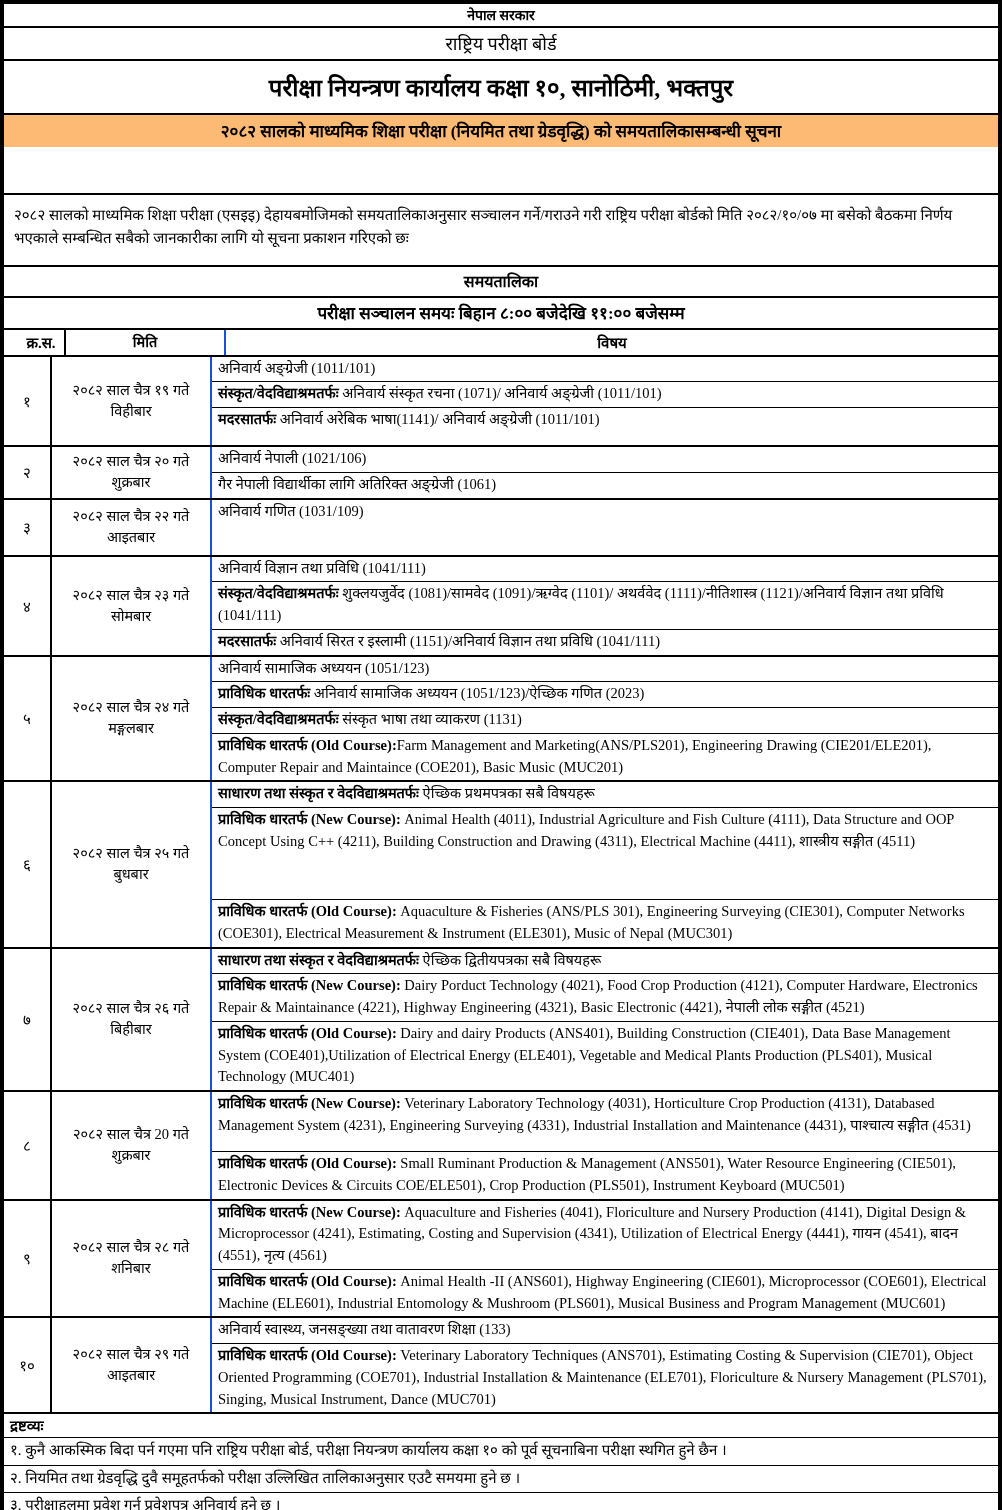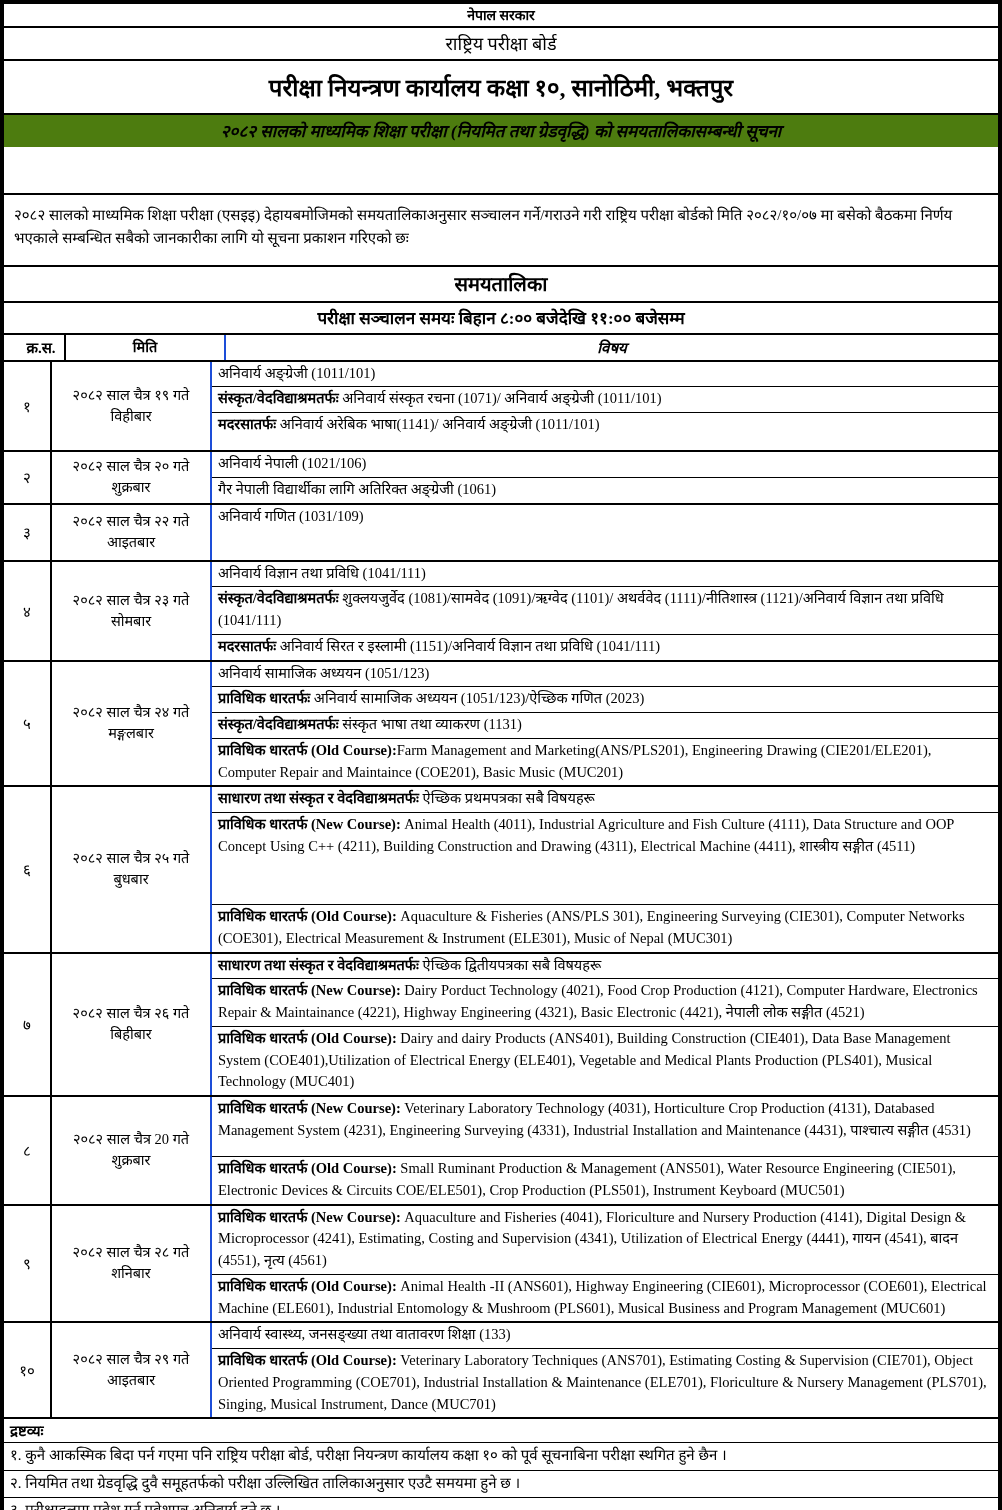--- a/index.html
+++ b/index.html
@@ -6,48 +6,48 @@
   body{font-family:"Liberation Serif","DejaVu Serif",serif;color:#000;}
   .page{width:1002px;box-sizing:border-box;border:4px solid #000;background:#fff;}
   .box{border-top:2px solid #000;}
   .box:first-child{border-top:none;}
   .center{text-align:center;}
   .hdr-gov{font-size:14px;font-weight:bold;padding:1px 0 2px;}
   .hdr-board{font-size:18px;font-weight:normal;padding:3px 0 4px;}
   .hdr-office{font-size:24px;font-weight:bold;padding:9px 0 10px;text-align:center;}
   .notice-bar{background:#828282;font-size:17px;font-weight:bold;padding:4px 0 5px;}
   .intro{font-size:15px;padding:9px 10px 14px;line-height:1.55;margin-top:46px;}
-  .sch-title{font-size:20px;font-weight:bold;padding:3px 0 4px;font-family:Liberation Serif, serif;}
+  .sch-title{font-size:16px;font-weight:bold;padding:3px 0 4px;font-family:Liberation Serif, serif;}
   .sch-time{font-size:17px;font-weight:bold;padding:3px 0 4px;}
   .thead{display:flex;font-weight:bold;font-size:15px;padding-left:14px;}
   .trow{display:flex;border-top:2px solid #000;}
   .c-sn{width:48px;flex:0 0 48px;border-right:2px solid #000;display:flex;align-items:center;justify-content:center;font-size:15px;box-sizing:border-box;}
   .c-date{width:160px;flex:0 0 160px;border-right:2px solid #1d4ed8;display:flex;flex-direction:column;align-items:center;justify-content:center;text-align:center;font-size:14.5px;line-height:1.45;padding:2px;box-sizing:border-box;}
   .c-subj{flex:1;display:flex;flex-direction:column;min-width:0;}
-  .c-subj.hcell{display:flex;align-items:center;justify-content:center;font-style:italic;}
+  .c-subj.hcell{display:flex;align-items:center;justify-content:center;}
   .sline{border-top:1.5px solid #000;padding:1px 6px 2px;font-size:14.5px;line-height:1.5;flex:1;}
   .sline:first-child{border-top:none;}
   .sprefix{font-weight:bold;}
   
   .sline[data-row="0"][data-line="2"]{min-height:34px;}
   .sline[data-row="2"][data-line="0"]{min-height:52px;}
   .sline[data-row="5"][data-line="1"]{min-height:88px;}
   .sline[data-row="7"][data-line="0"]{min-height:56px;}
   .notes-head{font-weight:bold;font-size:15px;padding:1px 6px 2px;}
   .note-row{border-top:1.5px solid #000;font-size:15px;line-height:1.5;padding:1px 6px 3px;}
 </style>
 </head>
 <body>
 
 <div class="page">
 
   <div class="box center hdr-gov">नेपाल सरकार</div>
   <div class="box center hdr-board">राष्ट्रिय परीक्षा बोर्ड</div>
   <div class="box center hdr-office">परीक्षा नियन्त्रण कार्यालय कक्षा १०, सानोठिमी, भक्तपुर</div>
-  <div class="box center notice-bar" style="background: #4d7c0f; font-style: italic;">२०८२ सालको माध्यमिक शिक्षा परीक्षा (नियमित तथा ग्रेडवृद्धि) को समयतालिकासम्बन्धी सूचना</div>
+  <div class="box center notice-bar" style="background: #fdba74;">२०८२ सालको माध्यमिक शिक्षा परीक्षा (नियमित तथा ग्रेडवृद्धि) को समयतालिकासम्बन्धी सूचना</div>
   <div class="box intro">२०८२ सालको माध्यमिक शिक्षा परीक्षा (एसइइ) देहायबमोजिमको समयतालिकाअनुसार सञ्चालन गर्ने/गराउने गरी राष्ट्रिय परीक्षा बोर्डको मिति २०८२/१०/०७ मा बसेको बैठकमा निर्णय भएकाले सम्बन्धित सबैको जानकारीका लागि यो सूचना प्रकाशन गरिएको छः</div>
 
   <div class="box center sch-title">समयतालिका</div>
   <div class="box center sch-time">परीक्षा सञ्चालन समयः बिहान ८:०० बजेदेखि ११:०० बजेसम्म</div>
 
   <div class="box thead">
     <div class="c-sn">क्र.स.</div>
     <div class="c-date">मिति</div>
     <div class="c-subj hcell">विषय</div>
   </div>

